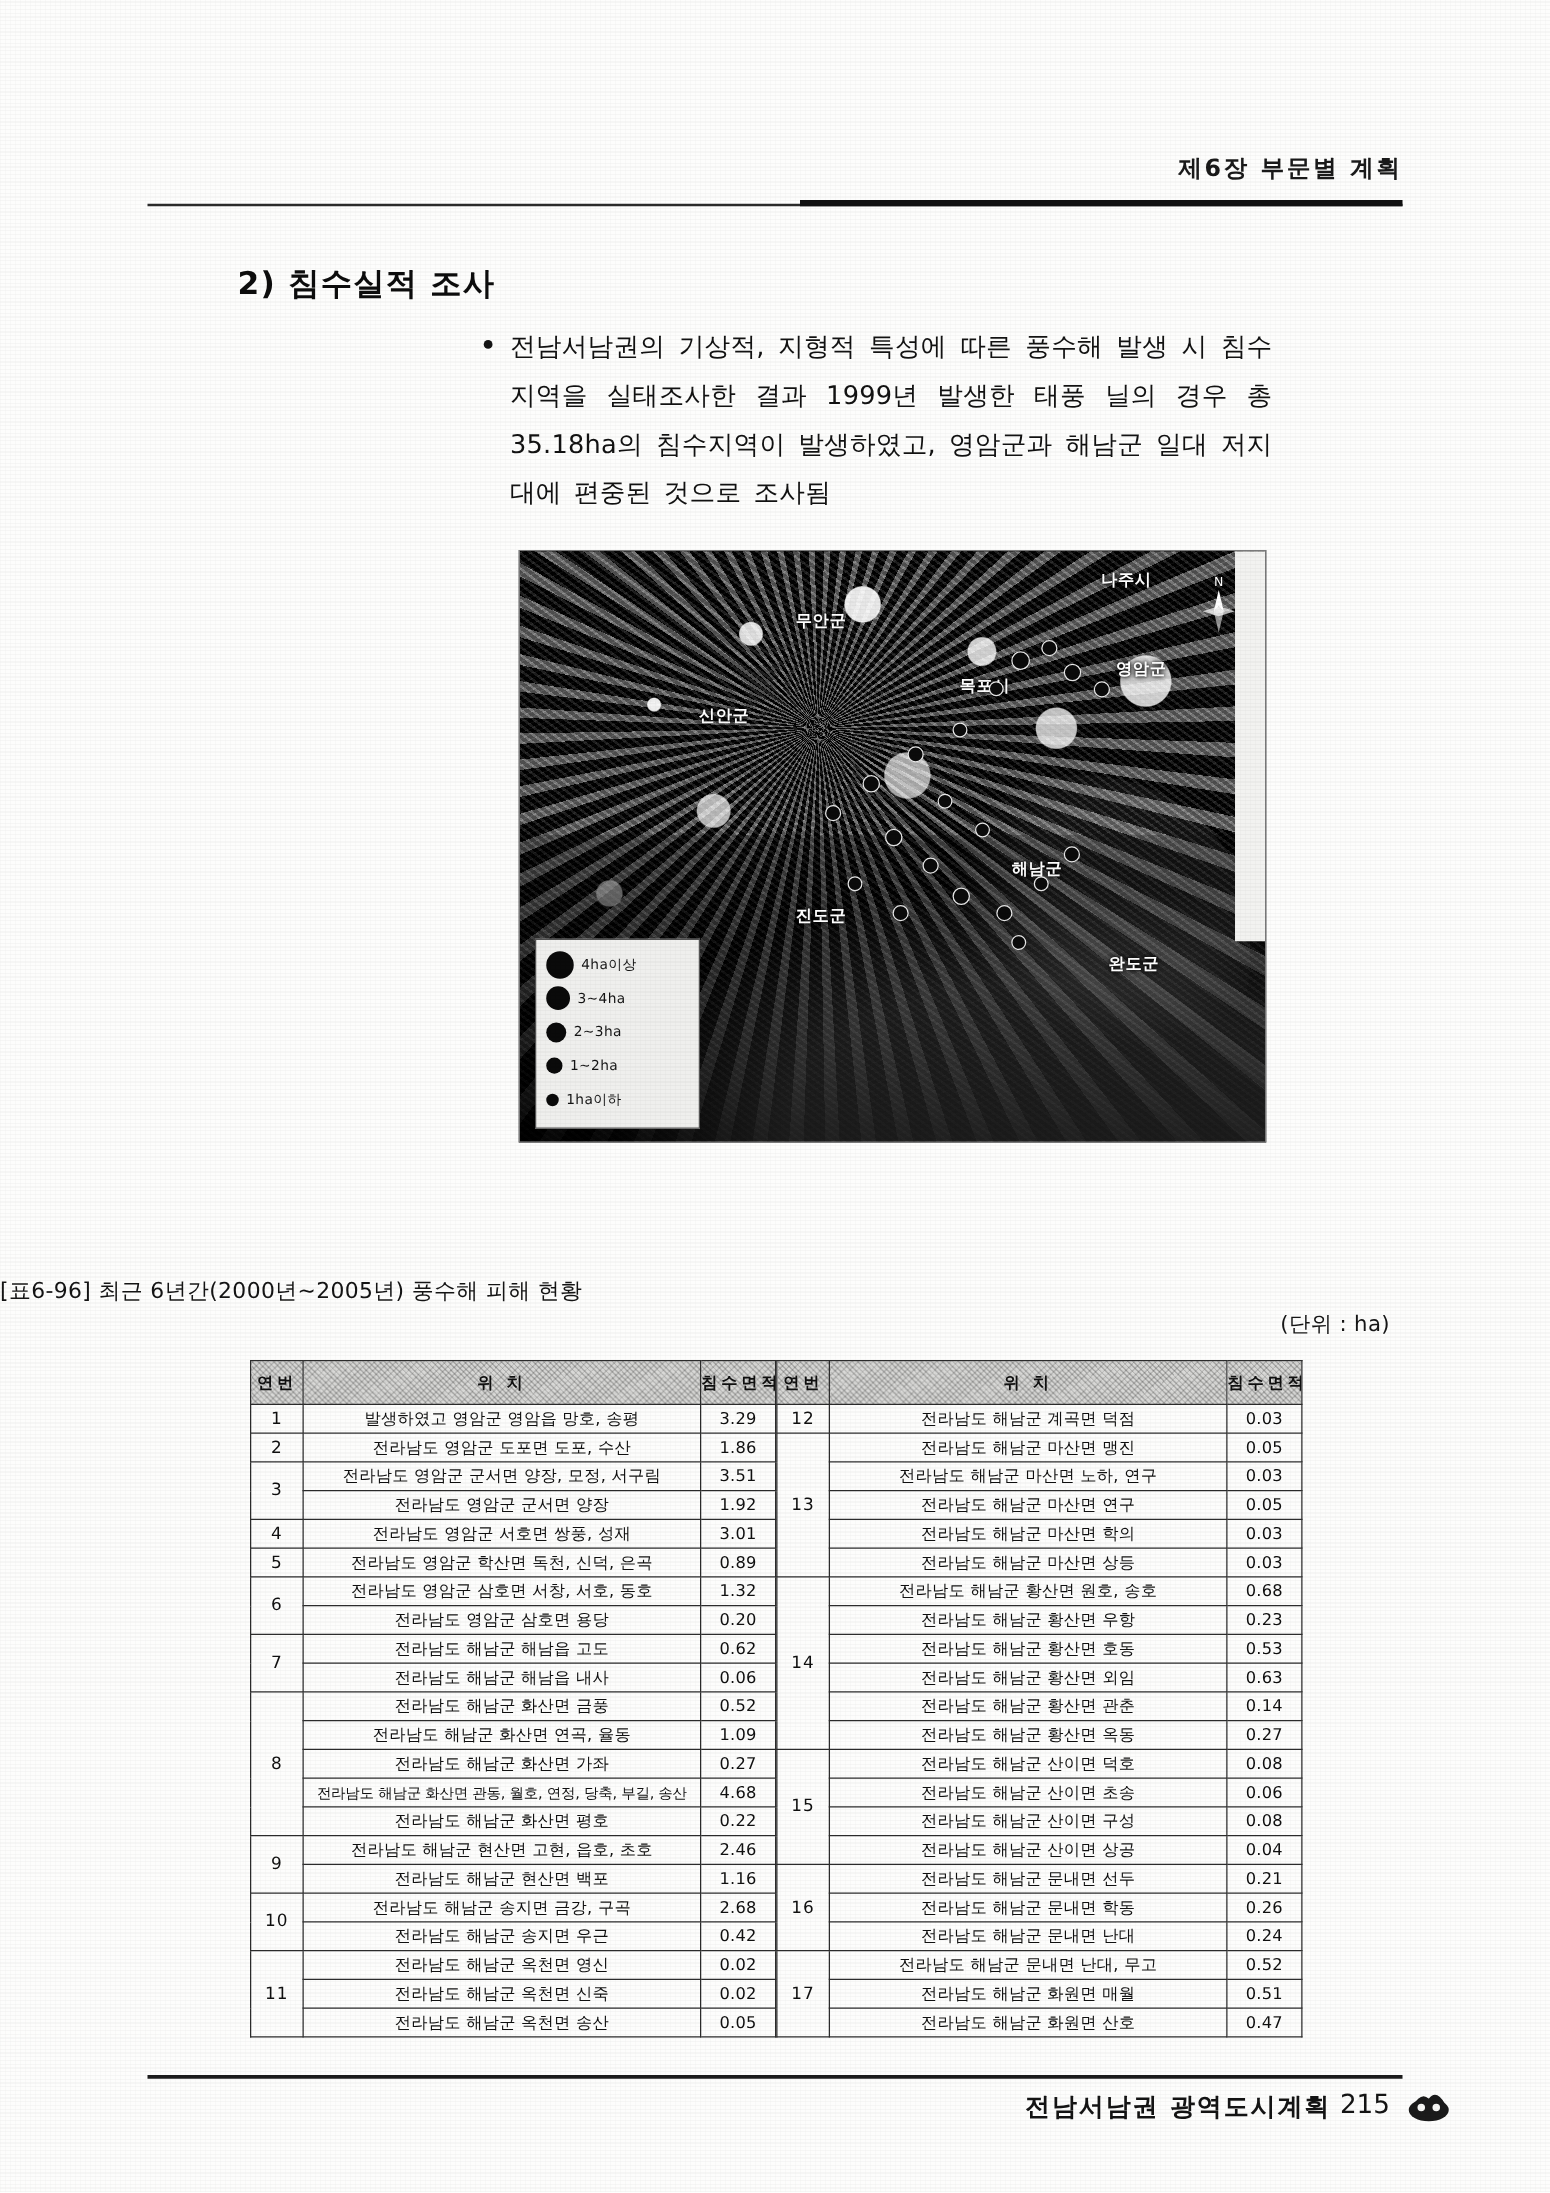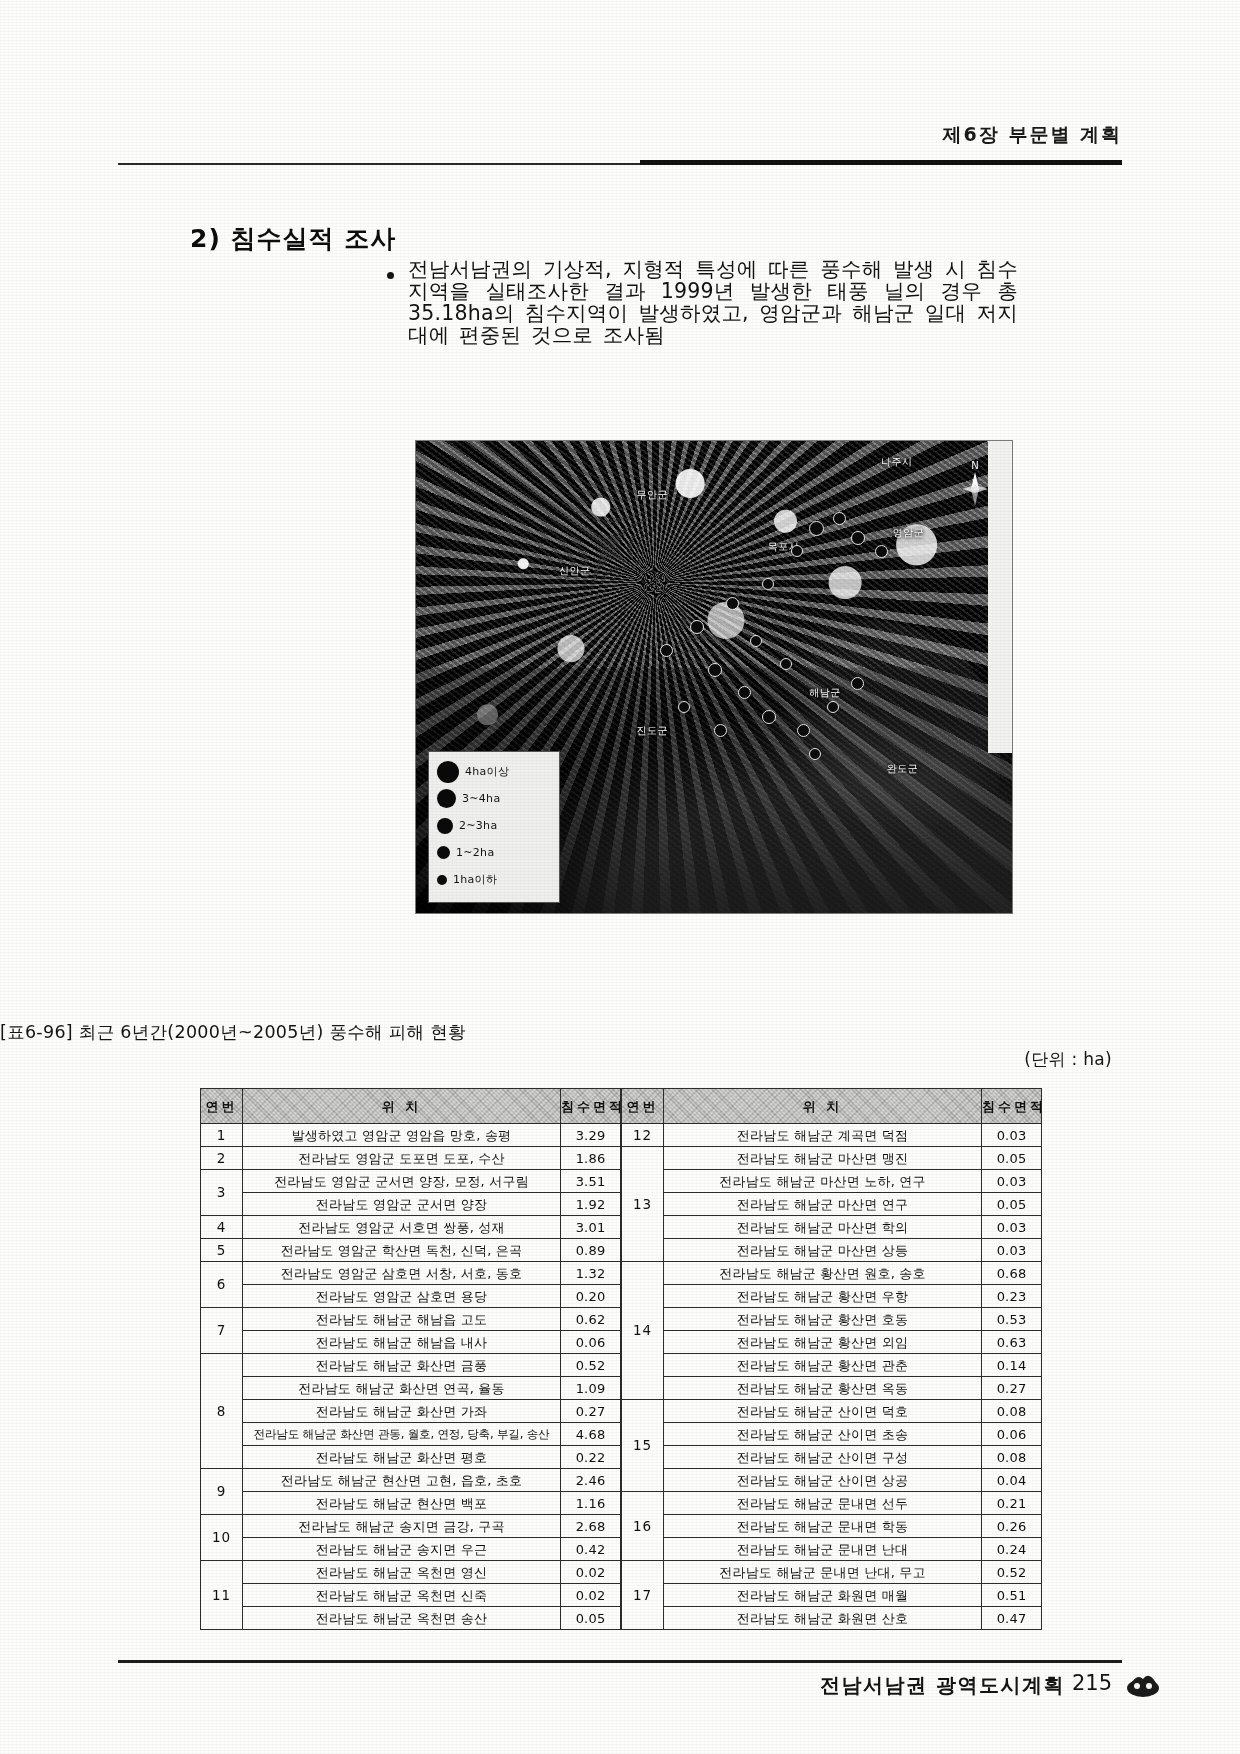--- a/index.html
+++ b/index.html
@@ -66,42 +66,41 @@
 
   
   .sec-title {
     position: absolute;
     left: 190px;
     top: 210px;
     font-size: 25px;
     font-weight: bold;
     letter-spacing: 1px;
     color: #0d0d0d;
-    margin-top: 12px;
   }
 
   
   .bullet-block {
     position: absolute;
     left: 408px;
     top: 258px;
     width: 610px;
   }
   .bullet-dot {
     position: absolute;
     left: -21px;
     top: 14px;
     width: 7px;
     height: 7px;
     background: #151515;
     border-radius: 50%;
   }
   .bullet-text {
     font-size: 20.5px;
-    line-height: 22px;
+    line-height: 39px;
     text-align: justify;
     letter-spacing: .2px;
     color: #121212;
     word-spacing: 3px;
   }
 
   
   .fig-caption {
     position: absolute;
     left: 0; right: 0;
@@ -161,22 +160,22 @@
   .fig-rwhite {
     position: absolute;
     right: 0; top: 0;
     width: 4%;
     height: 66%;
     background: #f2f2f0;
   }
   .map-label {
     position: absolute;
     color: #ffffff;
-    font-size: 10px;
-    font-weight: normal;
+    font-size: 13px;
+    font-weight: bold;
     text-shadow: 0 0 3px #000, 0 0 5px #000;
     letter-spacing: .5px;
     white-space: nowrap;
   }
   .map-dot {
     position: absolute;
     border-radius: 50%;
     background: #0b0b0b;
     border: 1.5px solid #e9e9e9;
   }

